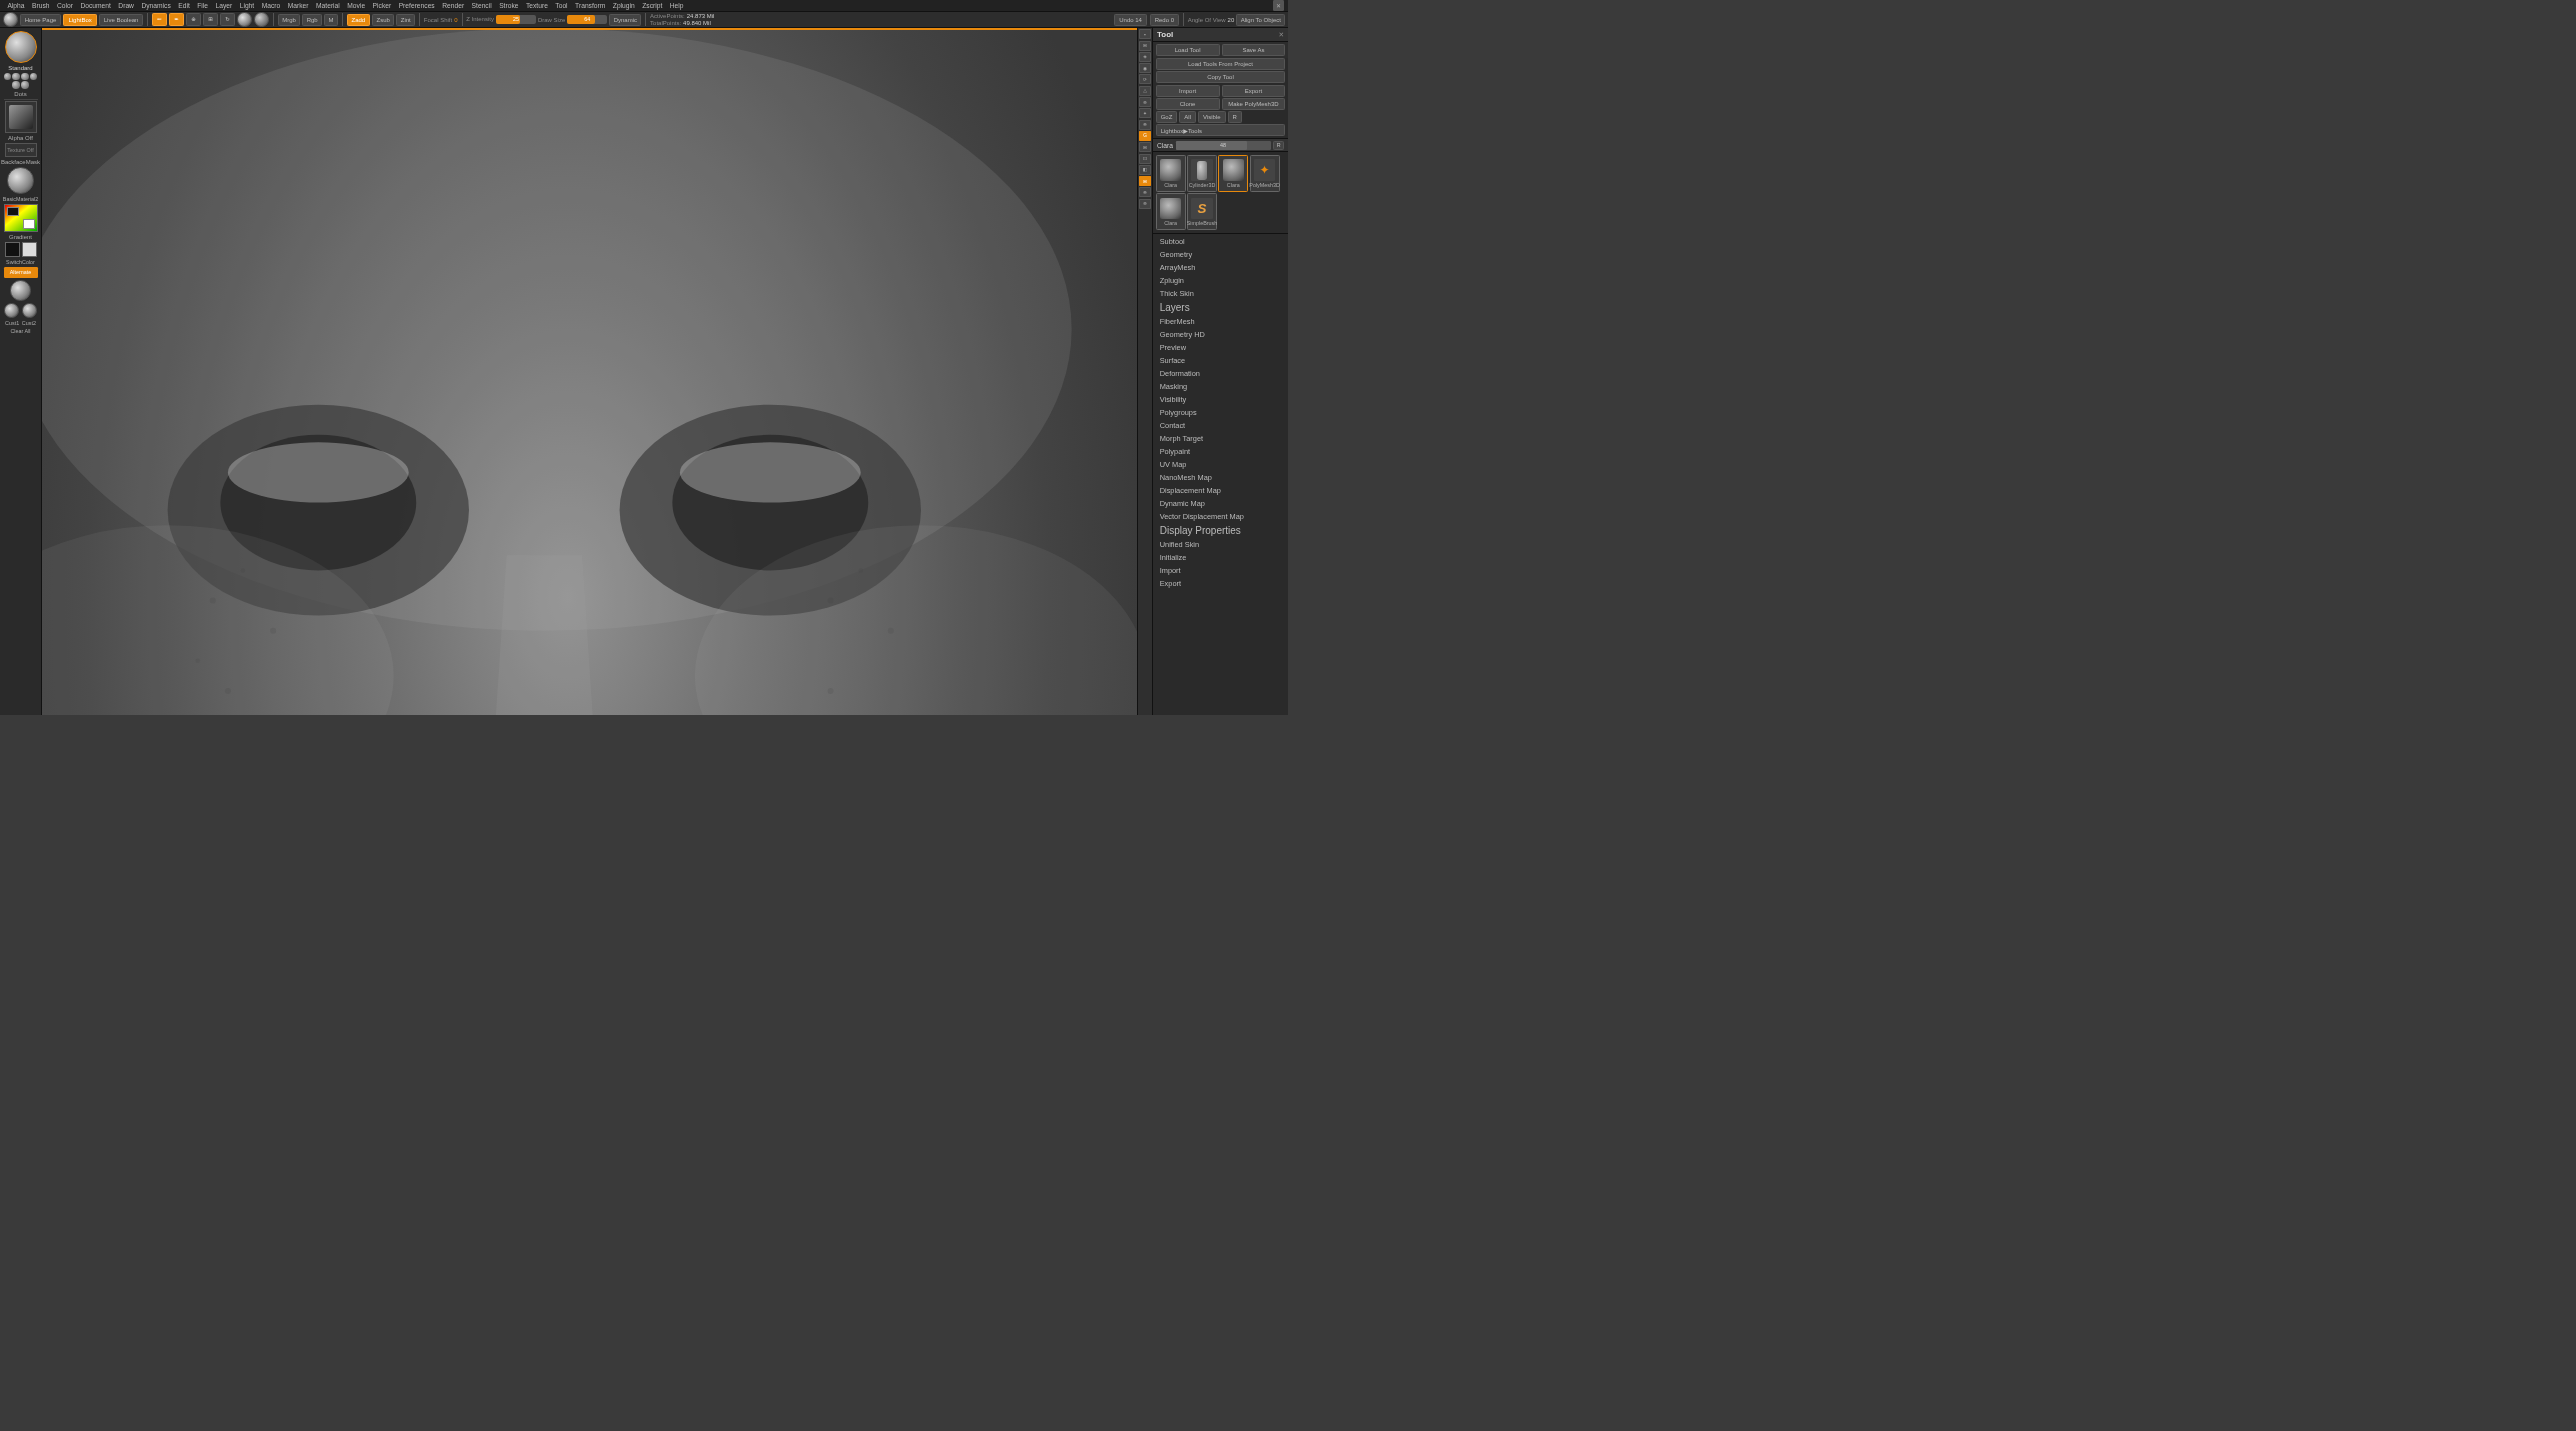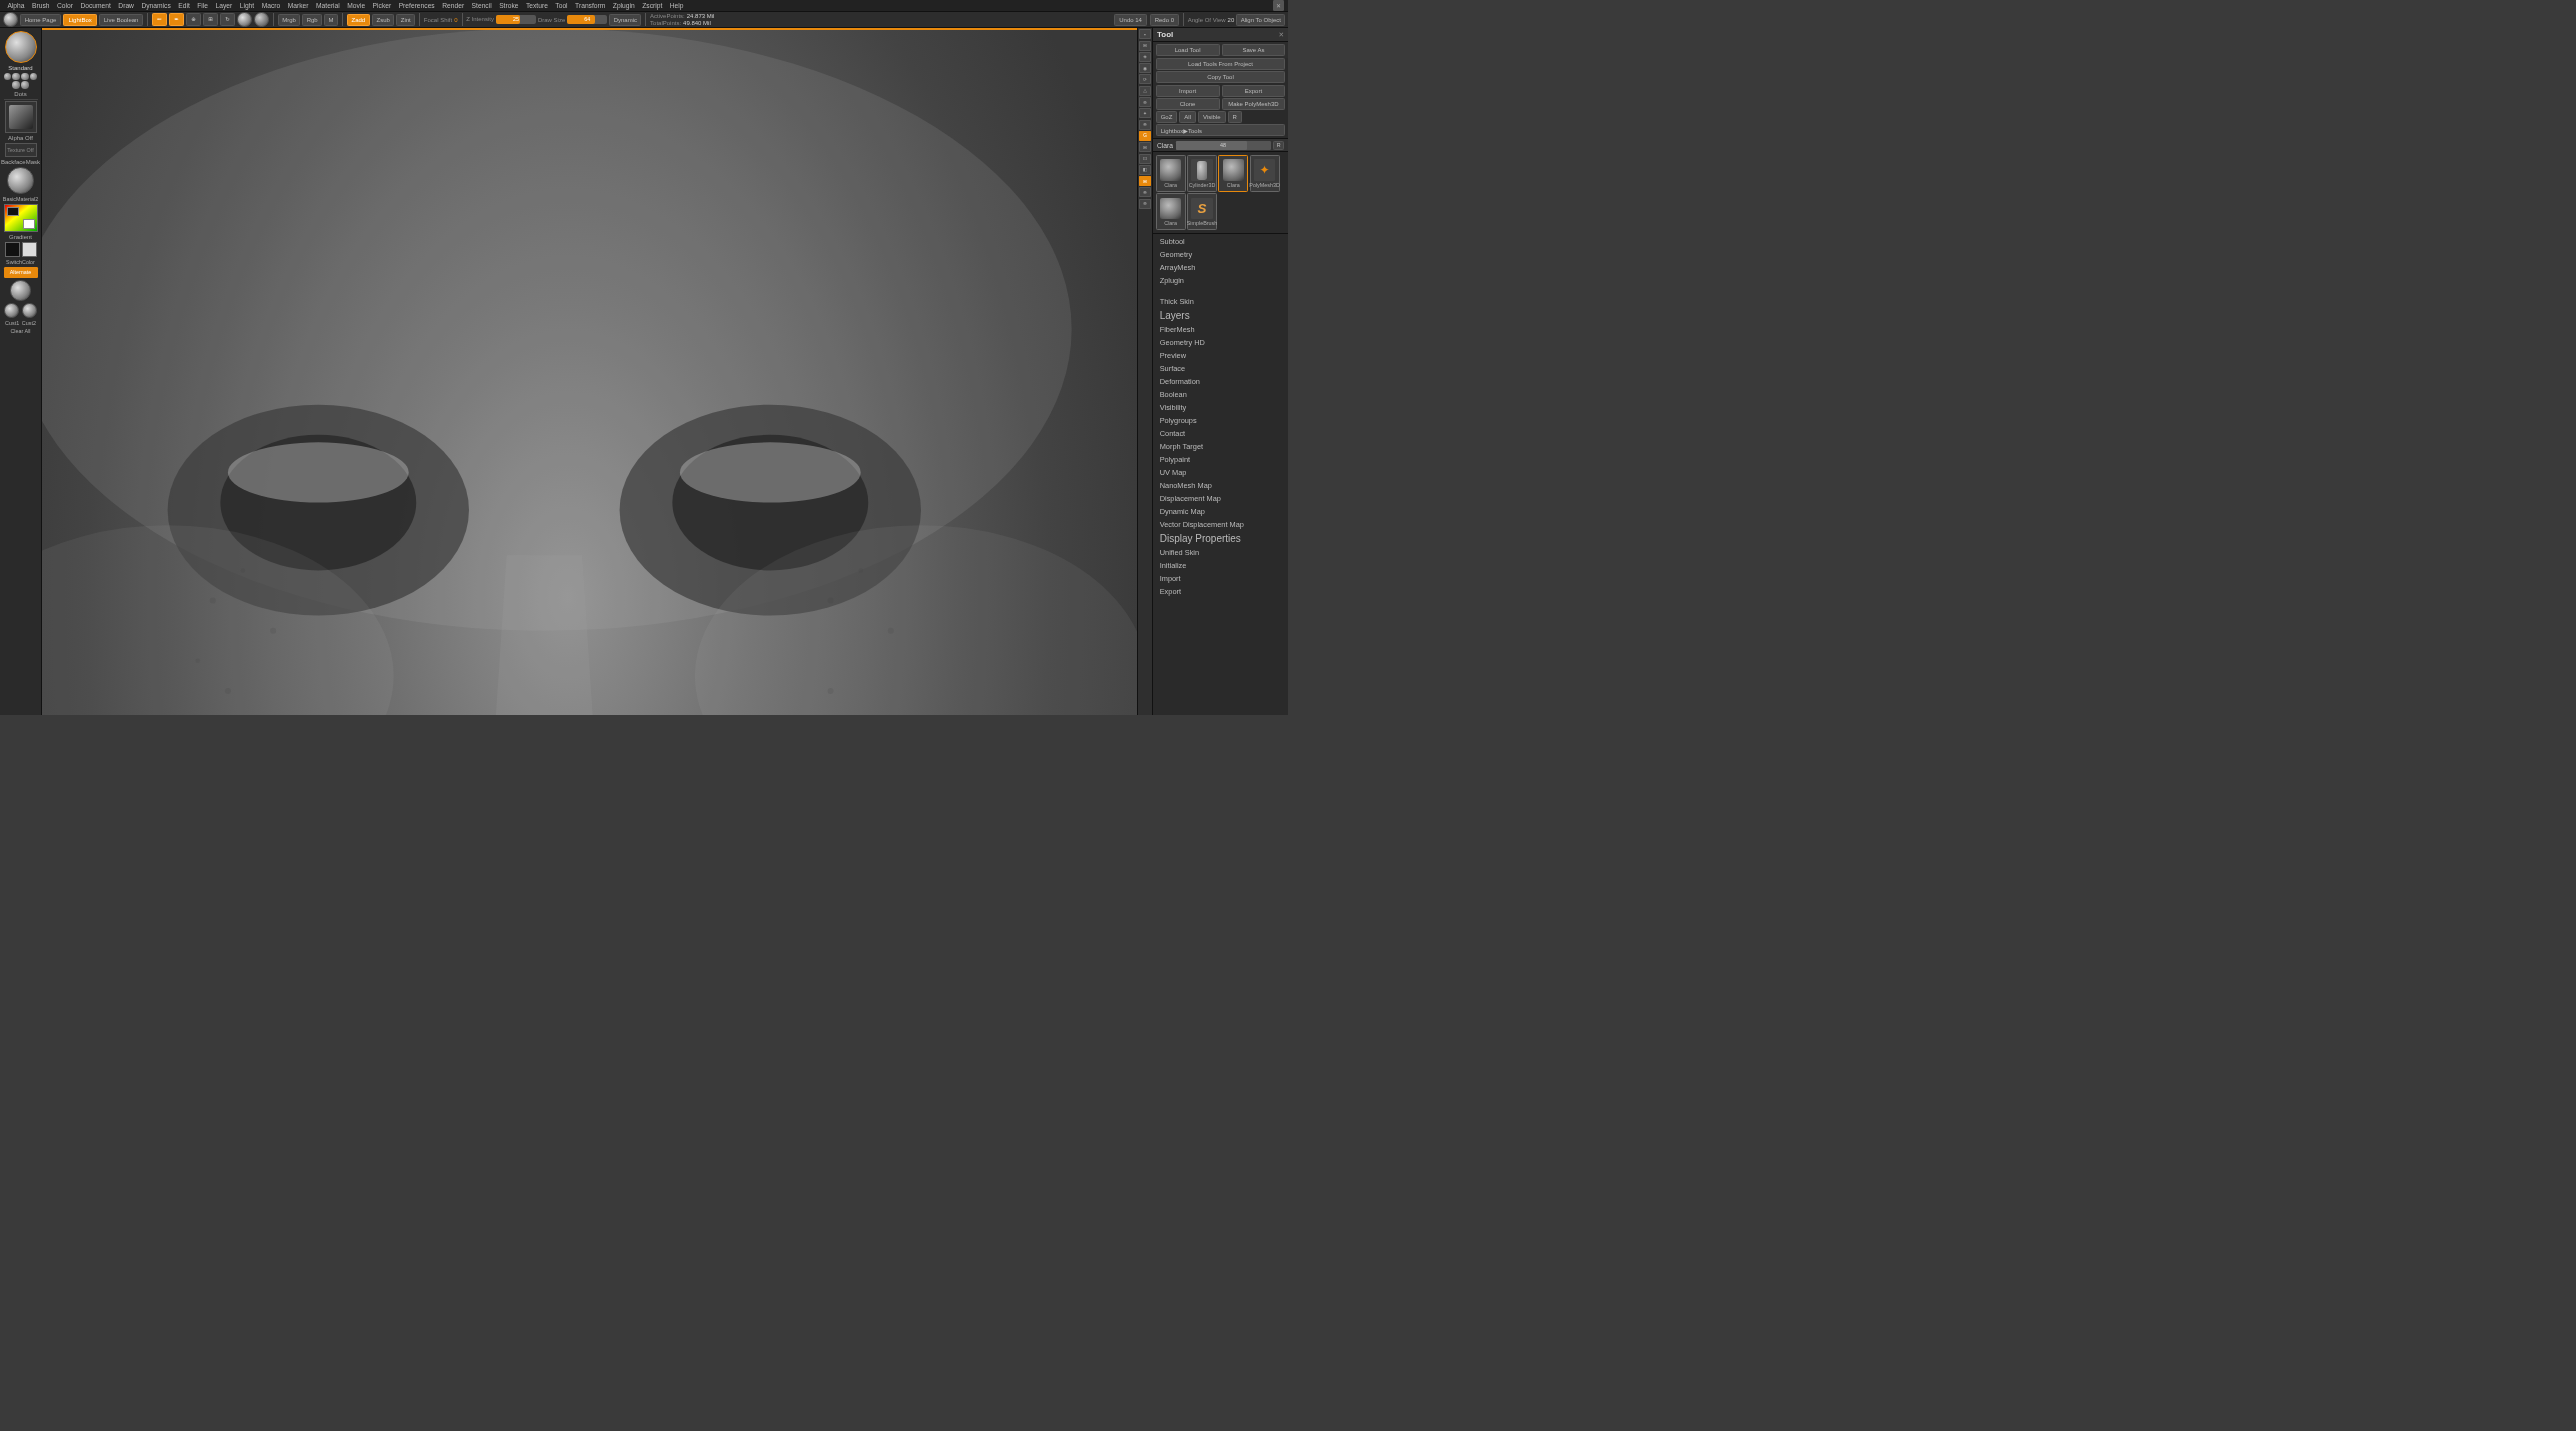--- a/index.html
+++ b/index.html
@@ -383,28 +383,28 @@
           <div style="width:21.5px; height:21.5px; background:#444; border-radius:1.3px; display:flex; align-items:center; justify-content:center; font-size:13.4px; color:#e8a040; font-style:italic; font-weight:bold;">S</div>
           <span style="font-size:5.4px; color:#aaa;">SimpleBrush</span>
         </div>
       </div>
 
       <div style="display:flex; flex-direction:column; padding:1.3px 0;">
         <div style="padding:2px 6.7px; font-size:7.4px; color:#bbb; cursor:pointer; border-radius:1.3px;">Subtool</div>
         <div style="padding:2px 6.7px; font-size:7.4px; color:#bbb; cursor:pointer;">Geometry</div>
         <div style="padding:2px 6.7px; font-size:7.4px; color:#bbb; cursor:pointer;">ArrayMesh</div>
         <div style="padding:2px 6.7px; font-size:7.4px; color:#bbb; cursor:pointer;">Zplugin</div>
-        <div style="padding:2px 6.7px; font-size:7.4px; color:#bbb; cursor:pointer;margin-top:8px;">Thick Skin</div>
+        <div style="padding:2px 6.7px; font-size:7.4px; color:#bbb; cursor:pointer;">Thick Skin</div>
         <div style="padding:2px 6.7px; font-size:10px; color:#bbb; cursor:pointer;">Layers</div>
         <div style="padding:2px 6.7px; font-size:7.4px; color:#bbb; cursor:pointer;">FiberMesh</div>
         <div style="padding:2px 6.7px; font-size:7.4px; color:#bbb; cursor:pointer;">Geometry HD</div>
         <div style="padding:2px 6.7px; font-size:7.4px; color:#bbb; cursor:pointer;">Preview</div>
         <div style="padding:2px 6.7px; font-size:7.4px; color:#bbb; cursor:pointer;">Surface</div>
         <div style="padding:2px 6.7px; font-size:7.4px; color:#bbb; cursor:pointer;">Deformation</div>
-        <div style="padding:2px 6.7px; font-size:7.4px; color:#bbb; cursor:pointer;">Boolean</div>
+        <div style="padding:2px 6.7px; font-size:7.4px; color:#bbb; cursor:pointer;">Masking</div>
         <div style="padding:2px 6.7px; font-size:7.4px; color:#bbb; cursor:pointer;">Visibility</div>
         <div style="padding:2px 6.7px; font-size:7.4px; color:#bbb; cursor:pointer;">Polygroups</div>
         <div style="padding:2px 6.7px; font-size:7.4px; color:#bbb; cursor:pointer;">Contact</div>
         <div style="padding:2px 6.7px; font-size:7.4px; color:#bbb; cursor:pointer;">Morph Target</div>
         <div style="padding:2px 6.7px; font-size:7.4px; color:#bbb; cursor:pointer;">Polypaint</div>
         <div style="padding:2px 6.7px; font-size:7.4px; color:#bbb; cursor:pointer;">UV Map</div>
         <div style="padding:2px 6.7px; font-size:7.4px; color:#bbb; cursor:pointer;">NanoMesh Map</div>
         <div style="padding:2px 6.7px; font-size:7.4px; color:#bbb; cursor:pointer;">Displacement Map</div>
         <div style="padding:2px 6.7px; font-size:7.4px; color:#bbb; cursor:pointer;">Dynamic Map</div>
         <div style="padding:2px 6.7px; font-size:7.4px; color:#bbb; cursor:pointer;">Vector Displacement Map</div>

